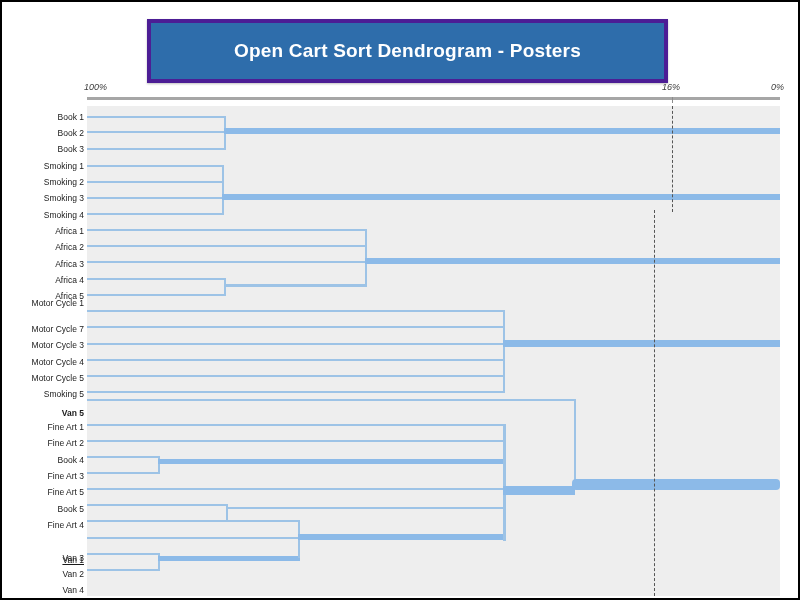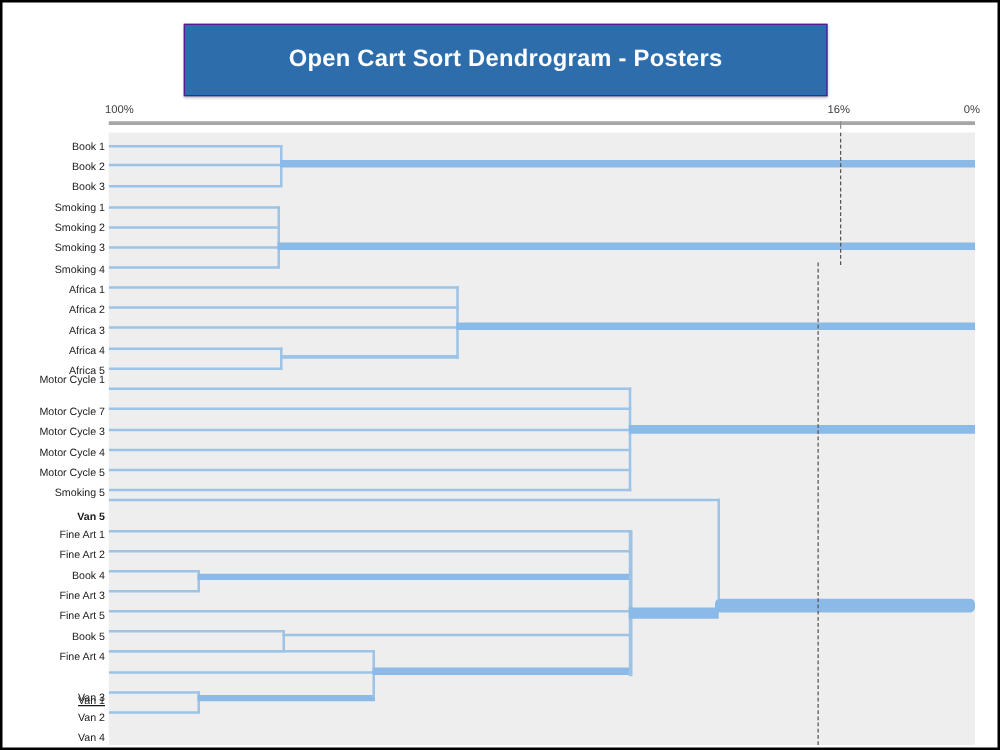--- a/index.html
+++ b/index.html
@@ -15,38 +15,39 @@
     box-sizing:border-box;
     border:2px solid #000000;
     background:#ffffff;
   }
   
   #title-bar{
     position:absolute;
     left:145px;top:17px;
     width:513px;height:56px;
     background:#2E6DAB;
-    border:1px solid #4c1d95;
+    border:4px solid #4c1d95;
     display:flex;align-items:center;justify-content:center;
     box-shadow:0 1px 2px rgba(0,0,0,.25);
   }
   #title-text{
     color:#ffffff;
     font-size:19px;
     font-weight:bold;
     letter-spacing:.2px;
     white-space:nowrap;
   }
   
   .axis-label{
     position:absolute;
     top:80px;
     font-size:9px;
     color:#404040;
     white-space:nowrap;
+    font-style:italic;
   }
   #axis-line{
     position:absolute;
     left:85px;top:95px;
     width:693px;height:3px;
     background:#a6a6a6;
   }
   #axis-tick-16{
     position:absolute;
     left:670px;top:95px;

